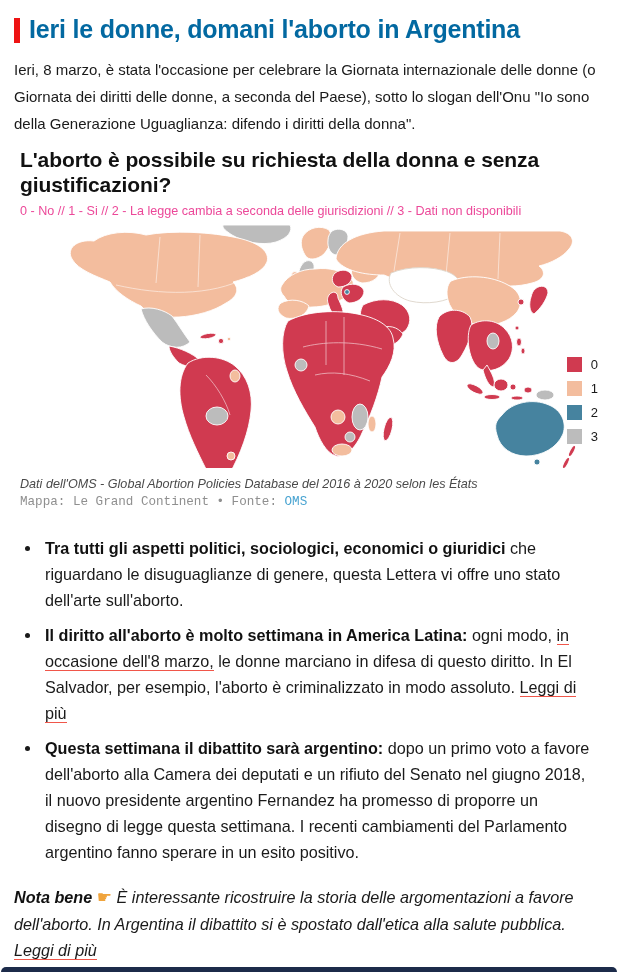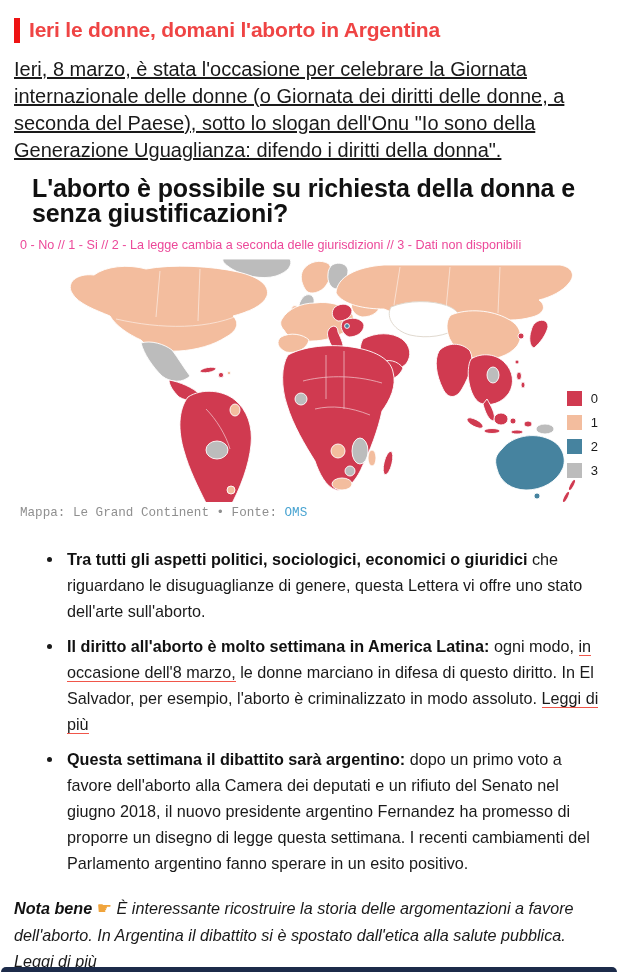--- a/index.html
+++ b/index.html
@@ -1,40 +1,40 @@
 <!DOCTYPE html>
 <html lang="it" style="--title-bar-red: #ee1313; --link-blue: #47a3d1; --link-underline-red: #f0564a; --finger-yellow: #f0a43c; --bottom-card-navy: #1c2b4a;"><head>
 <meta charset="utf-8">
 <style>
   html,body{margin:0;padding:0;background:#fff;}
   body{font-family:"Liberation Sans",sans-serif;color:#1a1a1a;}
   .page{position:relative;width:618px;height:972px;background:#fff;overflow:hidden;}
 
   .title-row{display:flex;align-items:flex-start;margin:16px 14px 0 14px;}
   .accent-bar{width:6px;height:25px;background:var(--title-bar-red,#e11);margin:2px 9px 0 0;flex:0 0 auto;}
-  h1{font-size:21px;line-height:27px;margin:0;color:#ef4444;letter-spacing:-0.2px;}
+  h1{font-size:25px;line-height:27px;margin:0;color:#0369a1;letter-spacing:-0.2px;}
 
-  .intro{margin:13px 14px 0 14px;font-size:20px;line-height:27px;color:#1a1a1a;text-decoration:underline;}
+  .intro{margin:13px 14px 0 14px;font-size:15px;line-height:27px;color:#1a1a1a;}
 
   .chart-block{margin:10px 8px 0 20px;}
-  h2{font-size:25px;line-height:25px;margin:12px;color:#111;letter-spacing:-0.1px;max-width:565px;}
+  h2{font-size:21px;line-height:25px;margin:0;color:#111;letter-spacing:-0.1px;max-width:565px;}
   .chart-subtitle{font-size:12.6px;color:#ec4899;margin-top:7px;white-space:nowrap;}
 
   .map-wrap{position:relative;width:580px;height:243px;margin-top:7px;}
   .map-wrap svg{display:block;width:580px;height:243px;}
   .legend{position:absolute;right:2px;top:132px;display:flex;flex-direction:column;gap:9px;}
   .legend-row{display:flex;align-items:center;gap:9px;}
   .swatch{width:15px;height:15px;flex:0 0 auto;}
   .legend-label{font-size:13px;color:#1a1a1a;}
 
   .caption{font-style:italic;font-size:12.6px;color:#4a4a4a;margin-top:9px;}
   .credit{font-size:12.6px;color:#8f8f8f;margin-top:4px;font-family:Liberation Mono, monospace;}
   .credit-link{color:var(--link-blue,#47a3d1);cursor:pointer;}
 
-  ul.bullets{margin:26px 16px 13px 0;padding-left:64px;}
+  ul.bullets{margin:26px 16px 13px 0;padding-left:42px;}
   ul.bullets li{font-size:16.2px;line-height:26px;margin-bottom:9px;padding-left:3px;max-width:552px;}
   b{color:#111;}
   .rlink{border-bottom:1.5px solid var(--link-underline-red,#f0564a);cursor:pointer;}
 
   .nota{margin:19px 14px 0 14px;font-style:italic;font-size:16.2px;line-height:26px;max-width:560px;}
   .nota-label{font-weight:bold;}
   .finger{font-style:normal;color:var(--finger-yellow,#f0a43c);font-size:17px;}
 
   .bottom-card{position:absolute;bottom:0;left:1px;right:1px;height:5px;
     border-radius:7px 7px 0 0;background:var(--bottom-card-navy,#1c2b4a);}
@@ -150,20 +150,21 @@
           <span class="swatch" style="background: rgb(70, 131, 159);"></span>
           <span class="legend-label">2</span>
         </div>
         <div class="legend-row">
           <span class="swatch" style="background: rgb(188, 188, 188);"></span>
           <span class="legend-label">3</span>
         </div>
       </div>
     </div>
 
+    <div class="caption">Dati dell'OMS - Global Abortion Policies Database del 2016 à 2020 selon les États</div>
     <div class="credit"><span>Mappa: Le Grand Continent • Fonte: </span><span class="credit-link">OMS</span></div>
   </div>
 
   <ul class="bullets">
     <li><b>Tra tutti gli aspetti politici, sociologici, economici o giuridici</b><span> che riguardano le disuguaglianze di genere, questa Lettera vi offre uno stato dell'arte sull'aborto.</span></li>
     <li><b>Il diritto all'aborto è molto settimana in America Latina:</b><span> ogni modo, </span><span class="rlink">in occasione dell'8 marzo,</span><span> le donne marciano in difesa di questo diritto. In El Salvador, per esempio, l'aborto è criminalizzato in modo assoluto. </span><span class="rlink">Leggi di più</span></li>
     <li><b>Questa settimana il dibattito sarà argentino:</b><span> dopo un primo voto a favore dell'aborto alla Camera dei deputati e un rifiuto del Senato nel giugno 2018, il nuovo presidente argentino Fernandez ha promesso di proporre un disegno di legge questa settimana. I recenti cambiamenti del Parlamento argentino fanno sperare in un esito positivo.</span></li>
   </ul>
 
   <p class="nota"><b class="nota-label">Nota bene</b> <span class="finger">☛</span><span> È interessante ricostruire la storia delle argomentazioni a favore dell'aborto. In Argentina il dibattito si è spostato dall'etica alla salute pubblica. </span><span class="rlink">Leggi di più</span></p>

